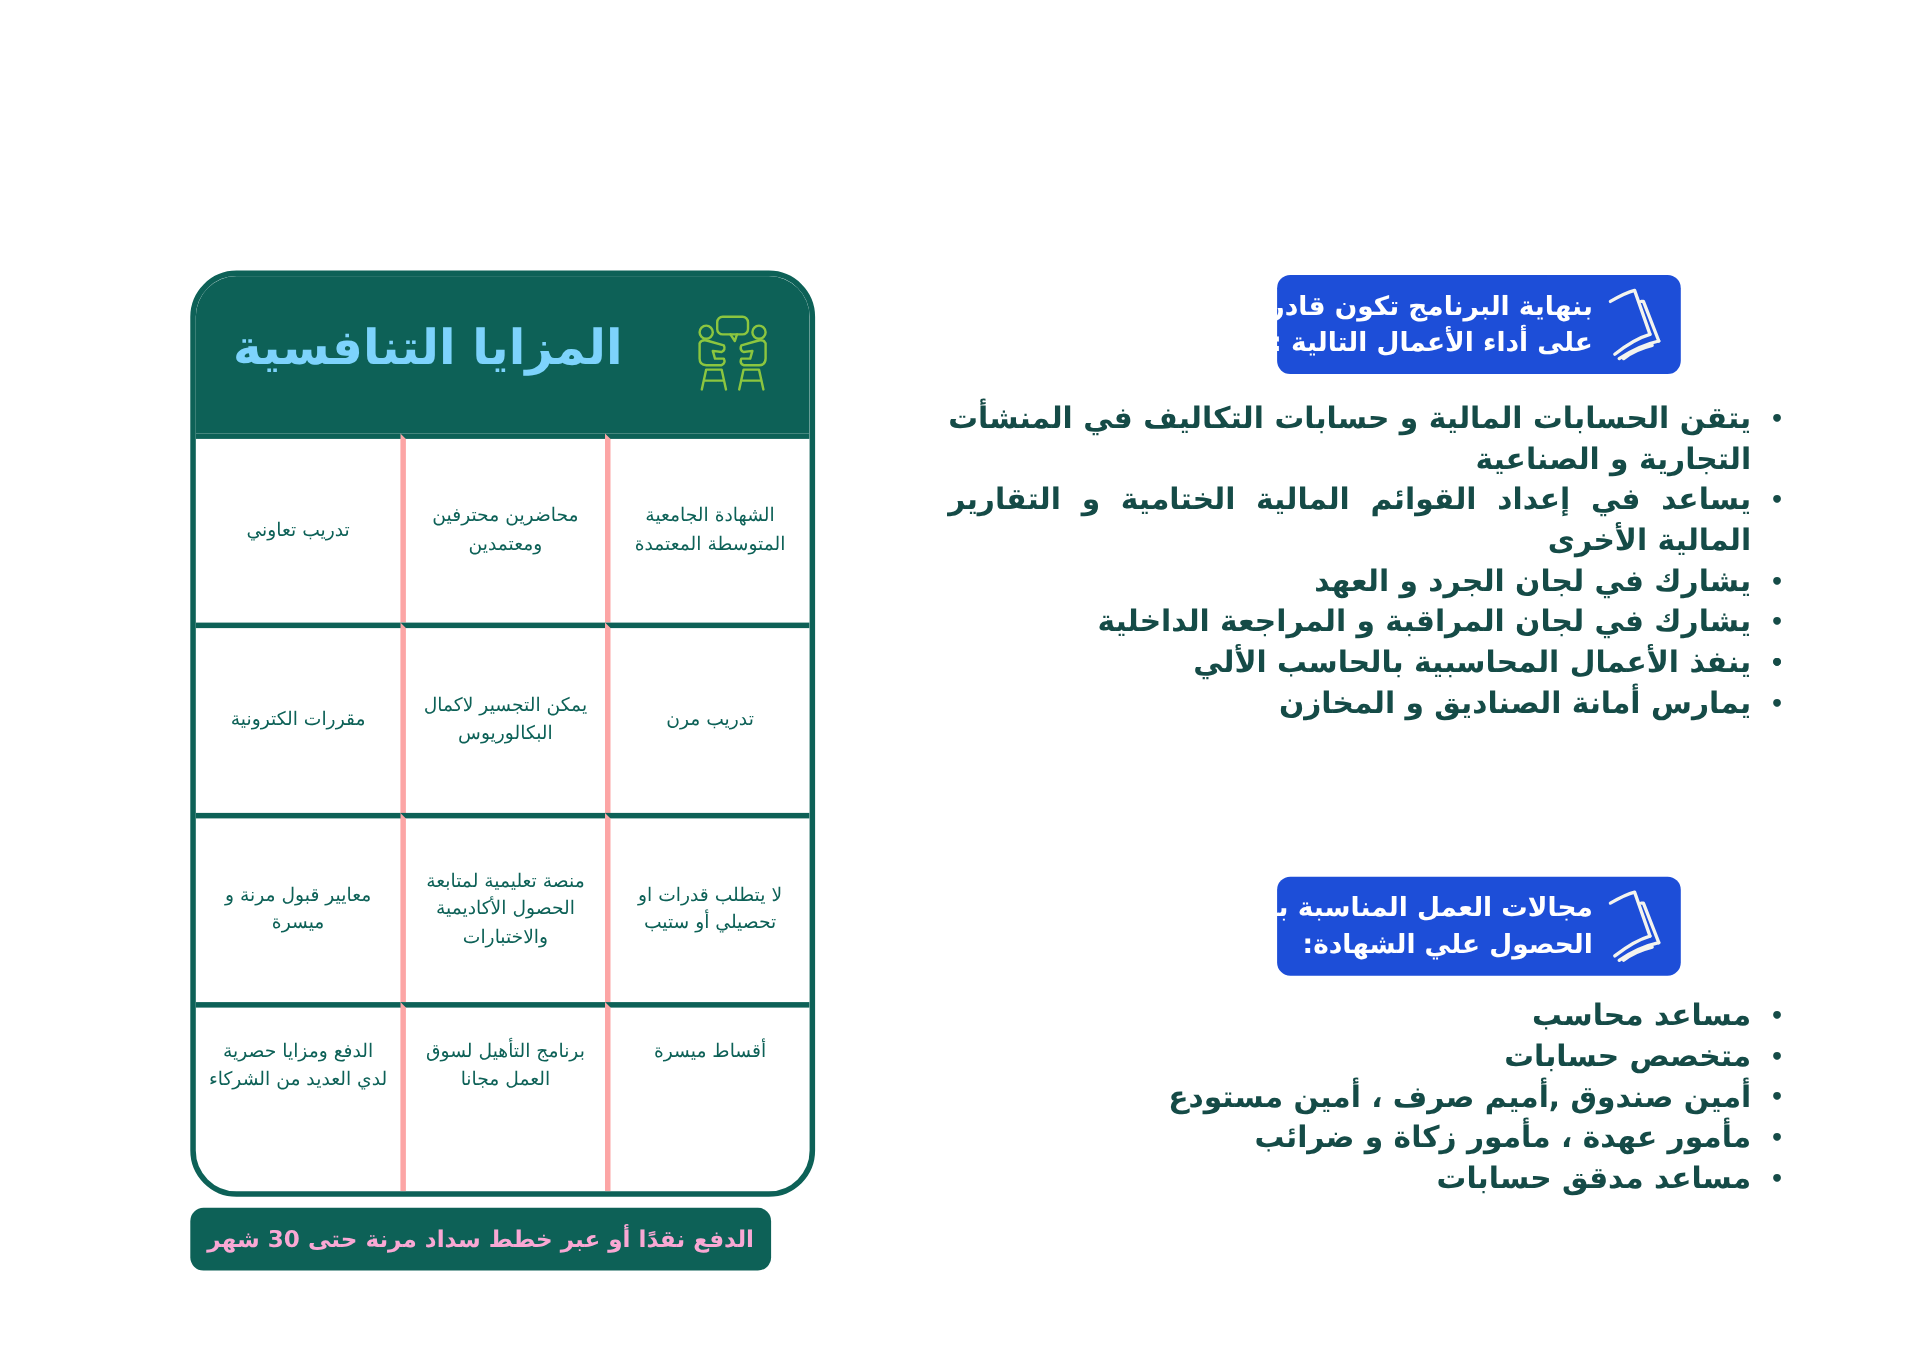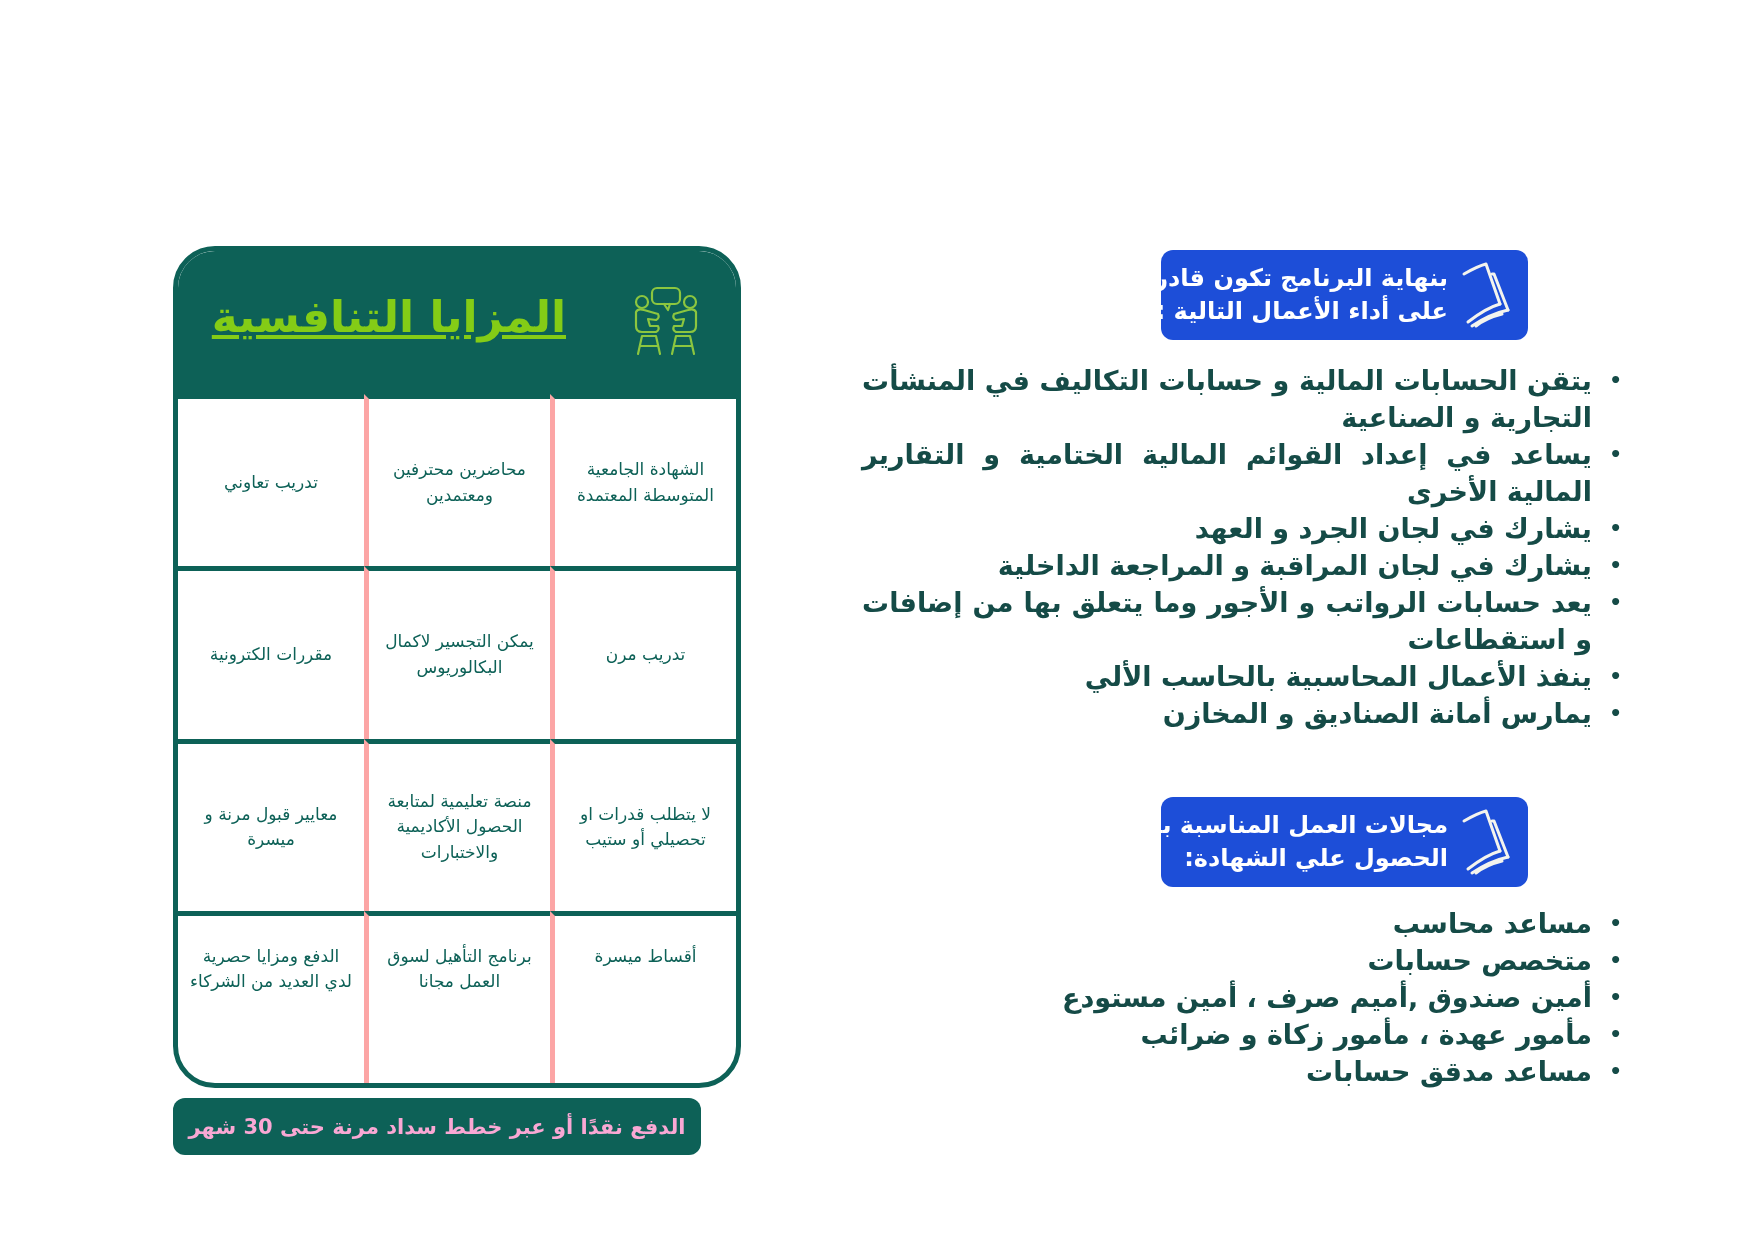--- a/index.html
+++ b/index.html
@@ -12,23 +12,22 @@
     position: absolute; left: 173px; top: 246px; width: 568px; height: 842px;
     border: 5px solid #0d6157; border-radius: 42px; box-sizing: border-box;
     background: #fff; overflow: hidden;
   }
   .card-header {
     position: absolute; left: 0; top: 0; right: 0; height: 143px; background: #0d6157;
     display: flex; align-items: center; justify-content: flex-start;
   }
   .card-icon { position: absolute; right: 32px; top: 35px; width: 76px; height: 70px; }
   .card-title {
-    position: absolute; right: 170px; top: 40px; color: #84cc16; font-size: 44px; font-weight: bold;
+    position: absolute; right: 170px; top: 40px; color: #7dd3fc; font-size: 44px; font-weight: bold;
     white-space: nowrap;
-    text-decoration: underline;
   }
   .grid {
     position: absolute; left: 0; top: 143px; right: 0; bottom: 0;
     display: grid; grid-template-columns: repeat(3, 1fr); grid-template-rows: repeat(4, 1fr);
     direction: rtl;
   }
   .cell {
     display: flex; align-items: center; justify-content: center; text-align: center;
     color: #0d6157; font-size: 17px; line-height: 1.5; padding: 8px 10px;
     border-left: 5px solid #fca5a5; border-top: 5px solid #0d6157; box-sizing: border-box;
@@ -114,21 +113,21 @@
     <div>بنهاية البرنامج تكون قادرا</div>
     <div>على أداء الأعمال التالية :</div>
   </div>
 </div>
 
 <ul class="list list1">
   <li><span class="bullet">•</span><span>يتقن الحسابات المالية و حسابات التكاليف في المنشأت التجارية و الصناعية</span></li>
   <li><span class="bullet">•</span><span>يساعد في إعداد القوائم المالية الختامية و التقارير المالية الأخرى</span></li>
   <li><span class="bullet">•</span><span>يشارك في لجان الجرد و العهد</span></li>
   <li><span class="bullet">•</span><span>يشارك في لجان المراقبة و المراجعة الداخلية</span></li>
-  <li><span class="bullet">•</span><span>يعد حسابات الرواتب و الأجور وما يتعلق بها من إضافات و استقطاعات</span></li>
+  <li><span class="bullet">•</span></li>
   <li><span class="bullet">•</span><span>ينفذ الأعمال المحاسبية بالحاسب الألي</span></li>
   <li><span class="bullet">•</span><span>يمارس أمانة الصناديق و المخازن</span></li>
 </ul>
 
 <div class="section-box" style="top:797px;">
   <span class="book-icon">
     <svg viewBox="0 0 60 70" width="60" height="70" fill="none" stroke="#f4f4ee" stroke-width="3" stroke-linecap="round" stroke-linejoin="round">
       <path d="M8 14 Q22 6 30 4 L44 44"></path>
       <path d="M36 14 L38 14 L52 50"></path>
       <path d="M44 44 Q30 48 12 62"></path>

